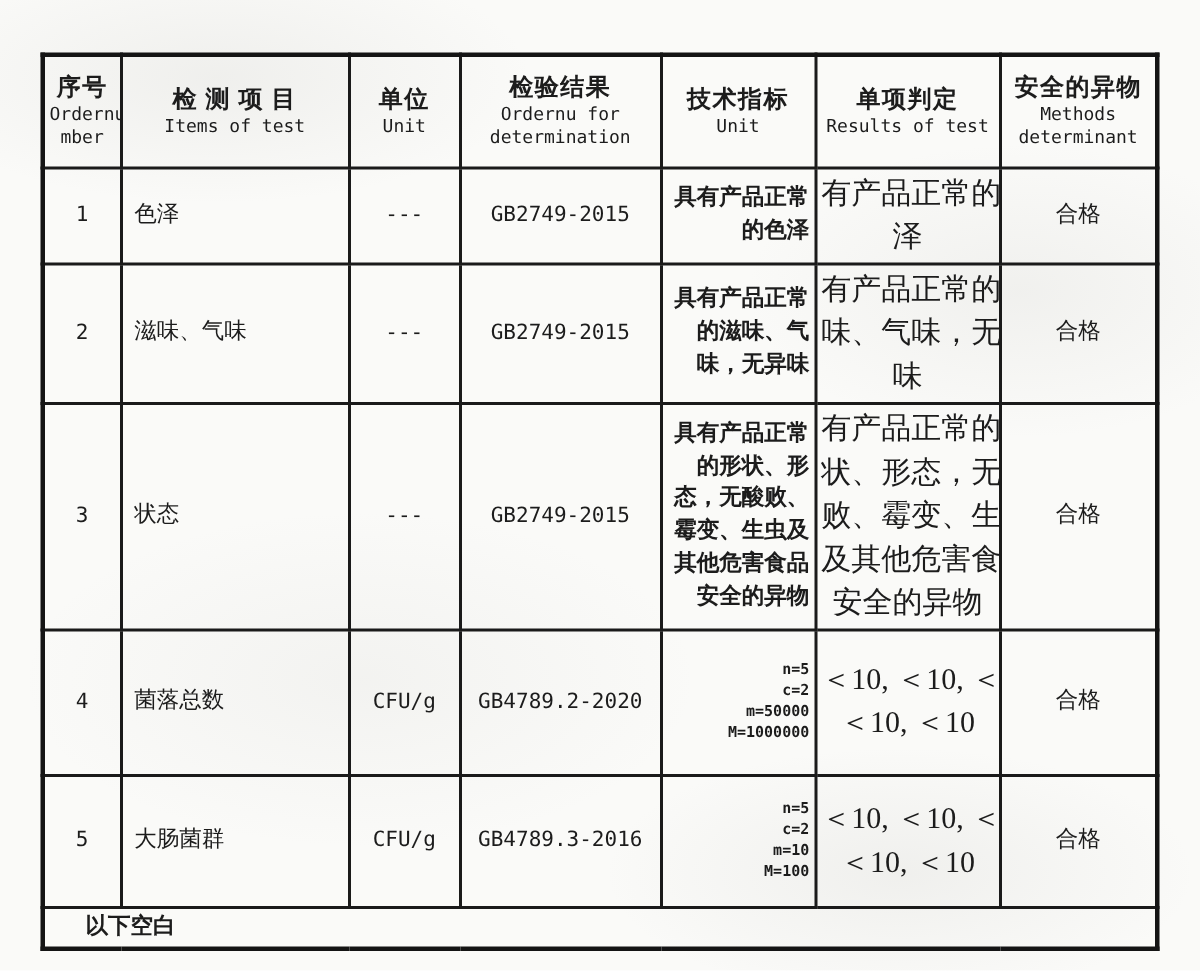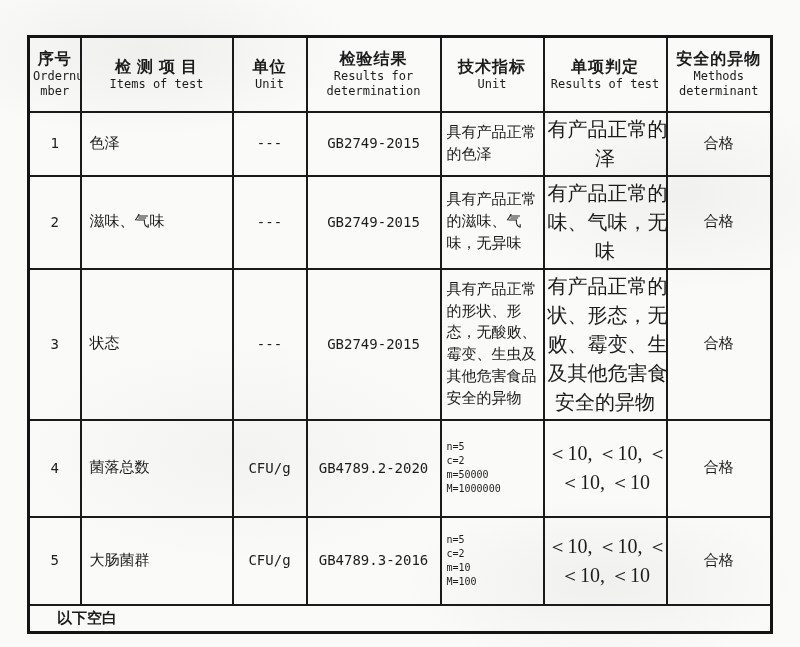--- a/index.html
+++ b/index.html
@@ -64,25 +64,26 @@
     font-weight: normal;
     line-height: 1.25;
     white-space: pre;
   }
   .mono {
     font-family: "DejaVu Sans Mono", "Liberation Mono", monospace;
     font-size: 14px;
   }
   td.c-item { text-align: left; padding-left: 8px; }
   td.c-index {
-    text-align: left;
+    text-align: right;
     padding-left: 5px;
     white-space: pre;
     font-size: 15px;
     line-height: 1.45;
+    font-weight: bold;
   }
   td.c-index.mono-cell {
     font-family: "DejaVu Sans Mono", "Liberation Mono", monospace;
     font-size: 10px;
     line-height: 1.4;
   }
   td.c-result { white-space: pre; font-size: 20px; line-height: 1.45; }
   tr.ftr td {
     text-align: left;
     padding-left: 27px;
@@ -115,21 +116,21 @@
       <th>
         <span class="zh">检 测 项 目</span>
         <span class="en">Items of test</span>
       </th>
       <th>
         <span class="zh">单位</span>
         <span class="en">Unit</span>
       </th>
       <th>
         <span class="zh">检验结果</span>
-        <span class="en">Results for
+        <span class="en">Ordernu for
 determination</span>
       </th>
       <th>
         <span class="zh">技术指标</span>
         <span class="en">Unit</span>
       </th>
       <th>
         <span class="zh">单项判定</span>
         <span class="en">Results of test</span>
       </th>

